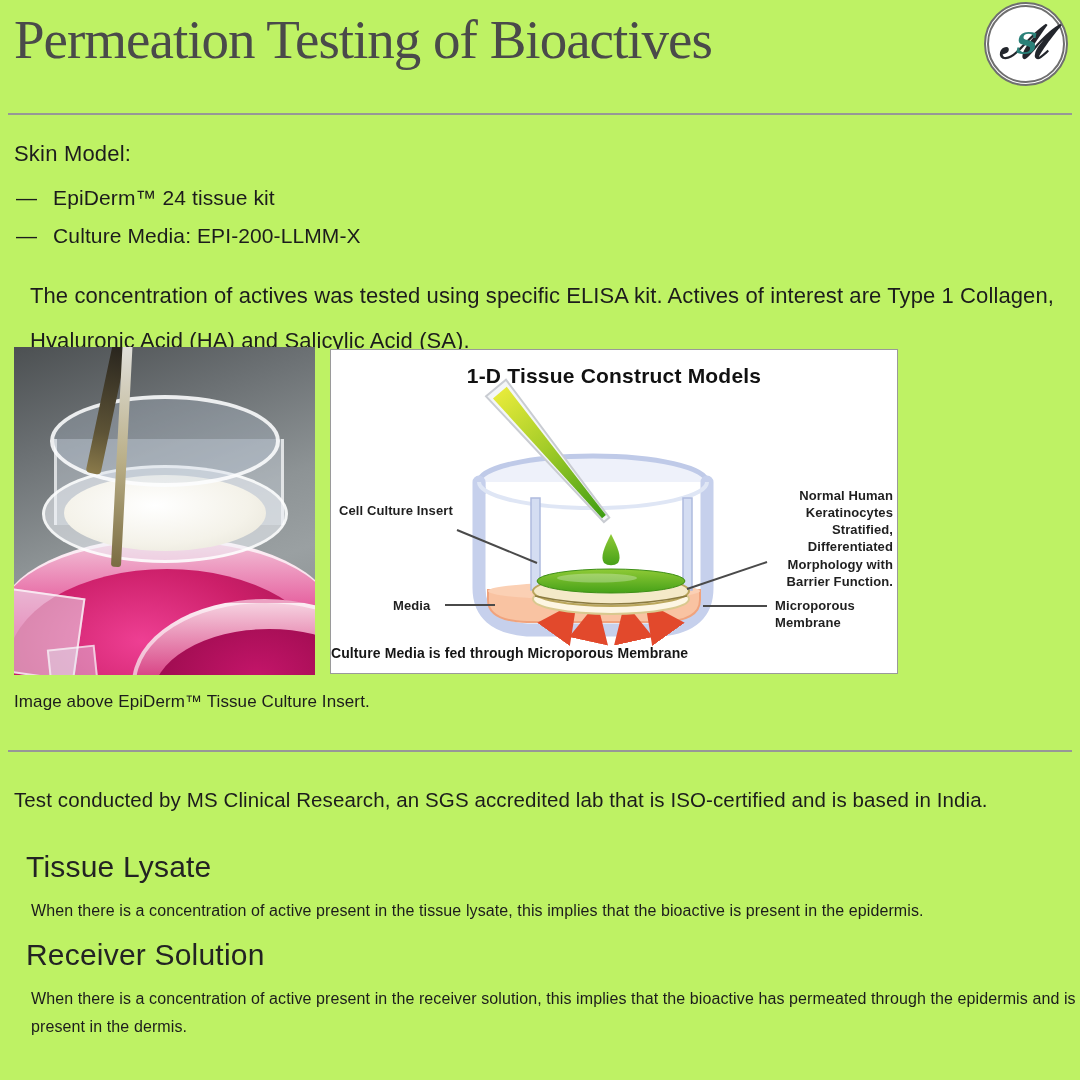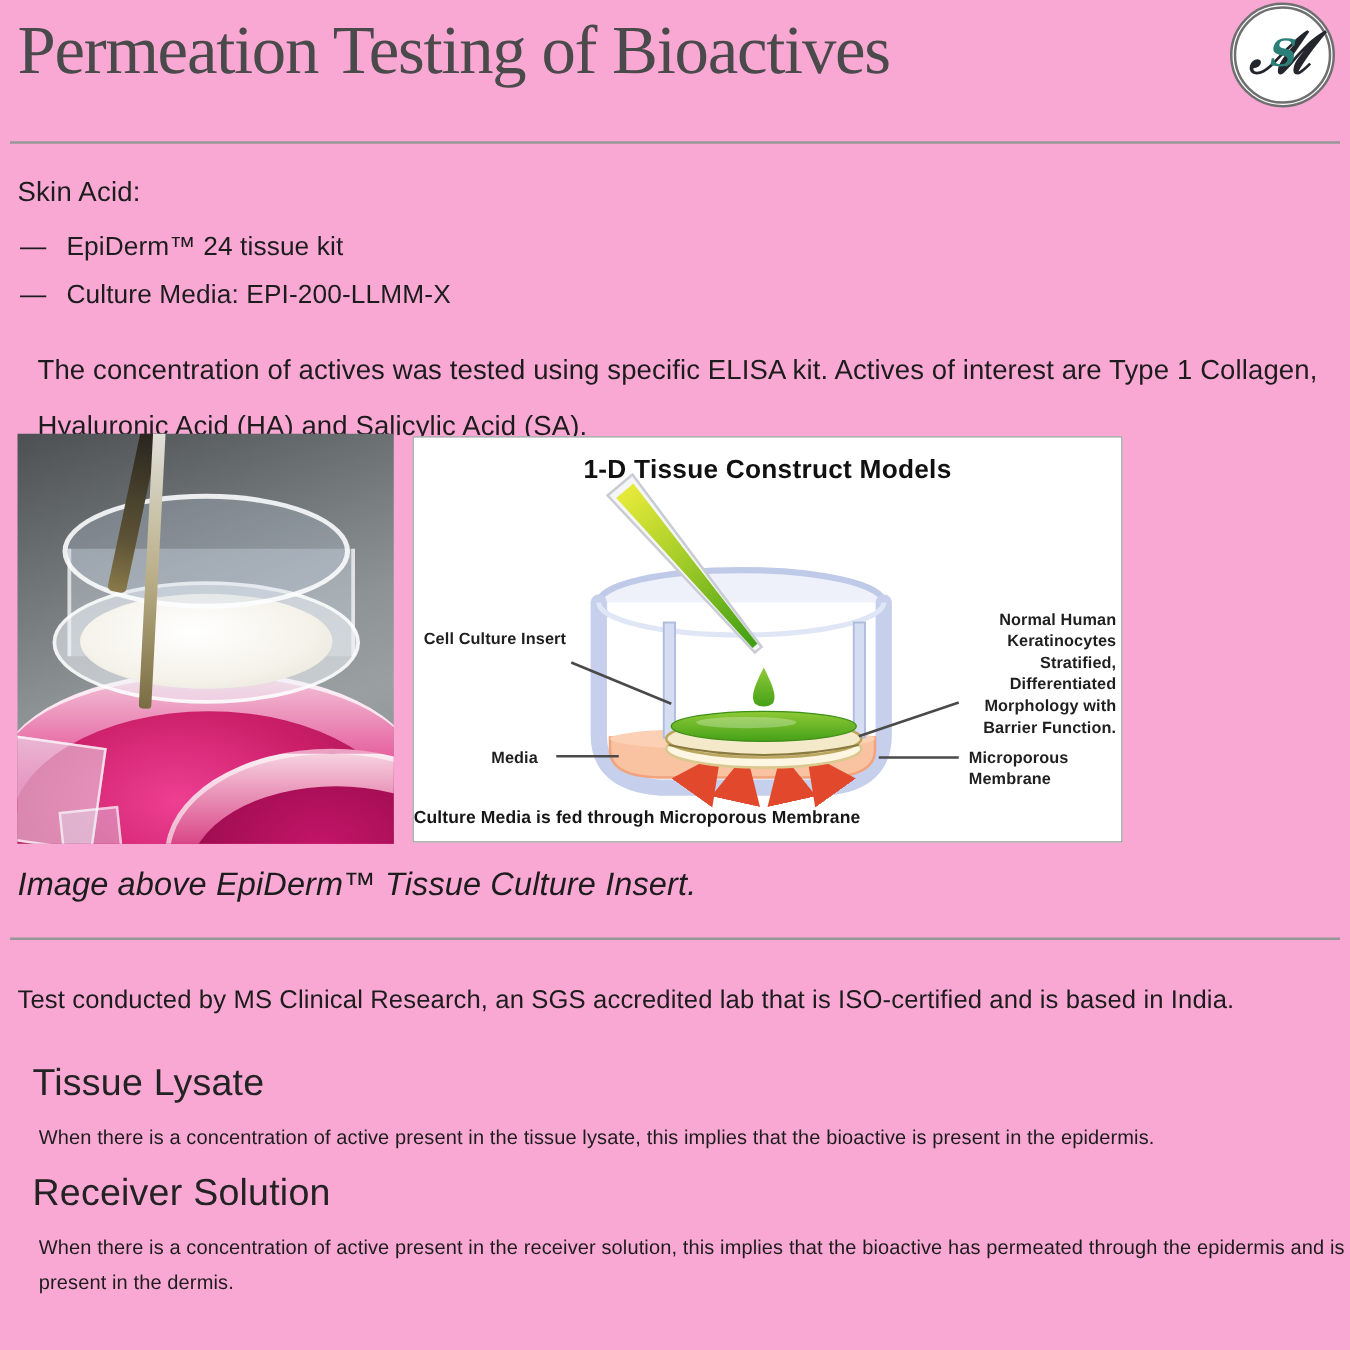--- a/index.html
+++ b/index.html
@@ -1,17 +1,17 @@
 <!DOCTYPE html>
 <html><head>
 <meta charset="utf-8">
 <style>
   html,body{margin:0;padding:0;background:#ffffff;}
   .page{
-    position:relative;width:1080px;height:1080px;background:#f9a8d4;overflow:hidden;
+    position:relative;width:1080px;height:1080px;background:#bef264;overflow:hidden;
     font-family:"Liberation Sans",sans-serif;color:#1c1c1c;
   }
   
   .title{
     position:absolute;left:14px;top:8px;margin:0;
     font-family:"Liberation Serif",serif;font-weight:400;
     font-size:55px;letter-spacing:-1px;color:#4a4a4a;
   }
   .logo{
     position:absolute;left:984px;top:2px;width:84px;height:84px;border-radius:50%;
@@ -30,21 +30,21 @@
   .hr{position:absolute;left:8px;right:8px;border-top:2px solid #979797;height:0;}
   .hr1{top:113px;}
   .hr2{top:750px;}
   
   .skin-heading{position:absolute;left:14px;top:141px;font-size:22px;color:#1d1d1d;letter-spacing:.2px;}
   .bullet{position:absolute;left:16px;font-size:21px;display:flex;gap:16px;letter-spacing:.1px;}
   .bullet.b1{top:186px;}
   .bullet.b2{top:224px;}
   .bullet .dash{color:#1d1d1d;}
   .intro{position:absolute;left:14px;top:258px;width:1056px;margin:16px;font-size:22px;line-height:2.04;letter-spacing:.1px;}
-  .caption{position:absolute;left:14px;top:692px;margin:0;font-size:26px;letter-spacing:.1px;font-style:italic;}
+  .caption{position:absolute;left:14px;top:692px;margin:0;font-size:17px;letter-spacing:.1px;}
   .lab-para{position:absolute;left:14px;top:788px;width:1056px;margin:0;font-size:20.5px;letter-spacing:.1px;}
   .sec-head{position:absolute;left:14px;margin:12px;font-weight:400;font-size:30px;color:#232323;letter-spacing:.2px;}
   .sec-head.s1{top:838px;}
   .sec-head.s2{top:926px;}
   .sec-body{position:absolute;left:14px;width:1056px;margin:17px;font-size:16px;line-height:1.72;letter-spacing:.1px;}
   .sec-body.s1{top:880px;}
   .sec-body.s2{top:968px;}
   
   .photo{
     position:absolute;left:14px;top:347px;width:301px;height:328px;overflow:hidden;
@@ -82,21 +82,21 @@
 
 <div class="page">
 
   <h1 class="title">Permeation Testing of Bioactives</h1>
   <div class="logo">
     <span class="mono-m">ℳ</span>
     <span class="mono-s">S</span>
   </div>
   <div class="hr hr1"></div>
 
-  <div class="skin-heading">Skin Acid:</div>
+  <div class="skin-heading">Skin Model:</div>
   <div class="bullet b1">
     <span class="dash">—</span>
     <span>EpiDerm™ 24 tissue kit</span>
   </div>
   <div class="bullet b2">
     <span class="dash">—</span>
     <span>Culture Media: EPI-200-LLMM-X</span>
   </div>
 
   <p class="intro">The concentration of actives was tested using specific ELISA kit. Actives of interest are Type 1 Collagen, Hyaluronic Acid (HA) and Salicylic Acid (SA).</p>

